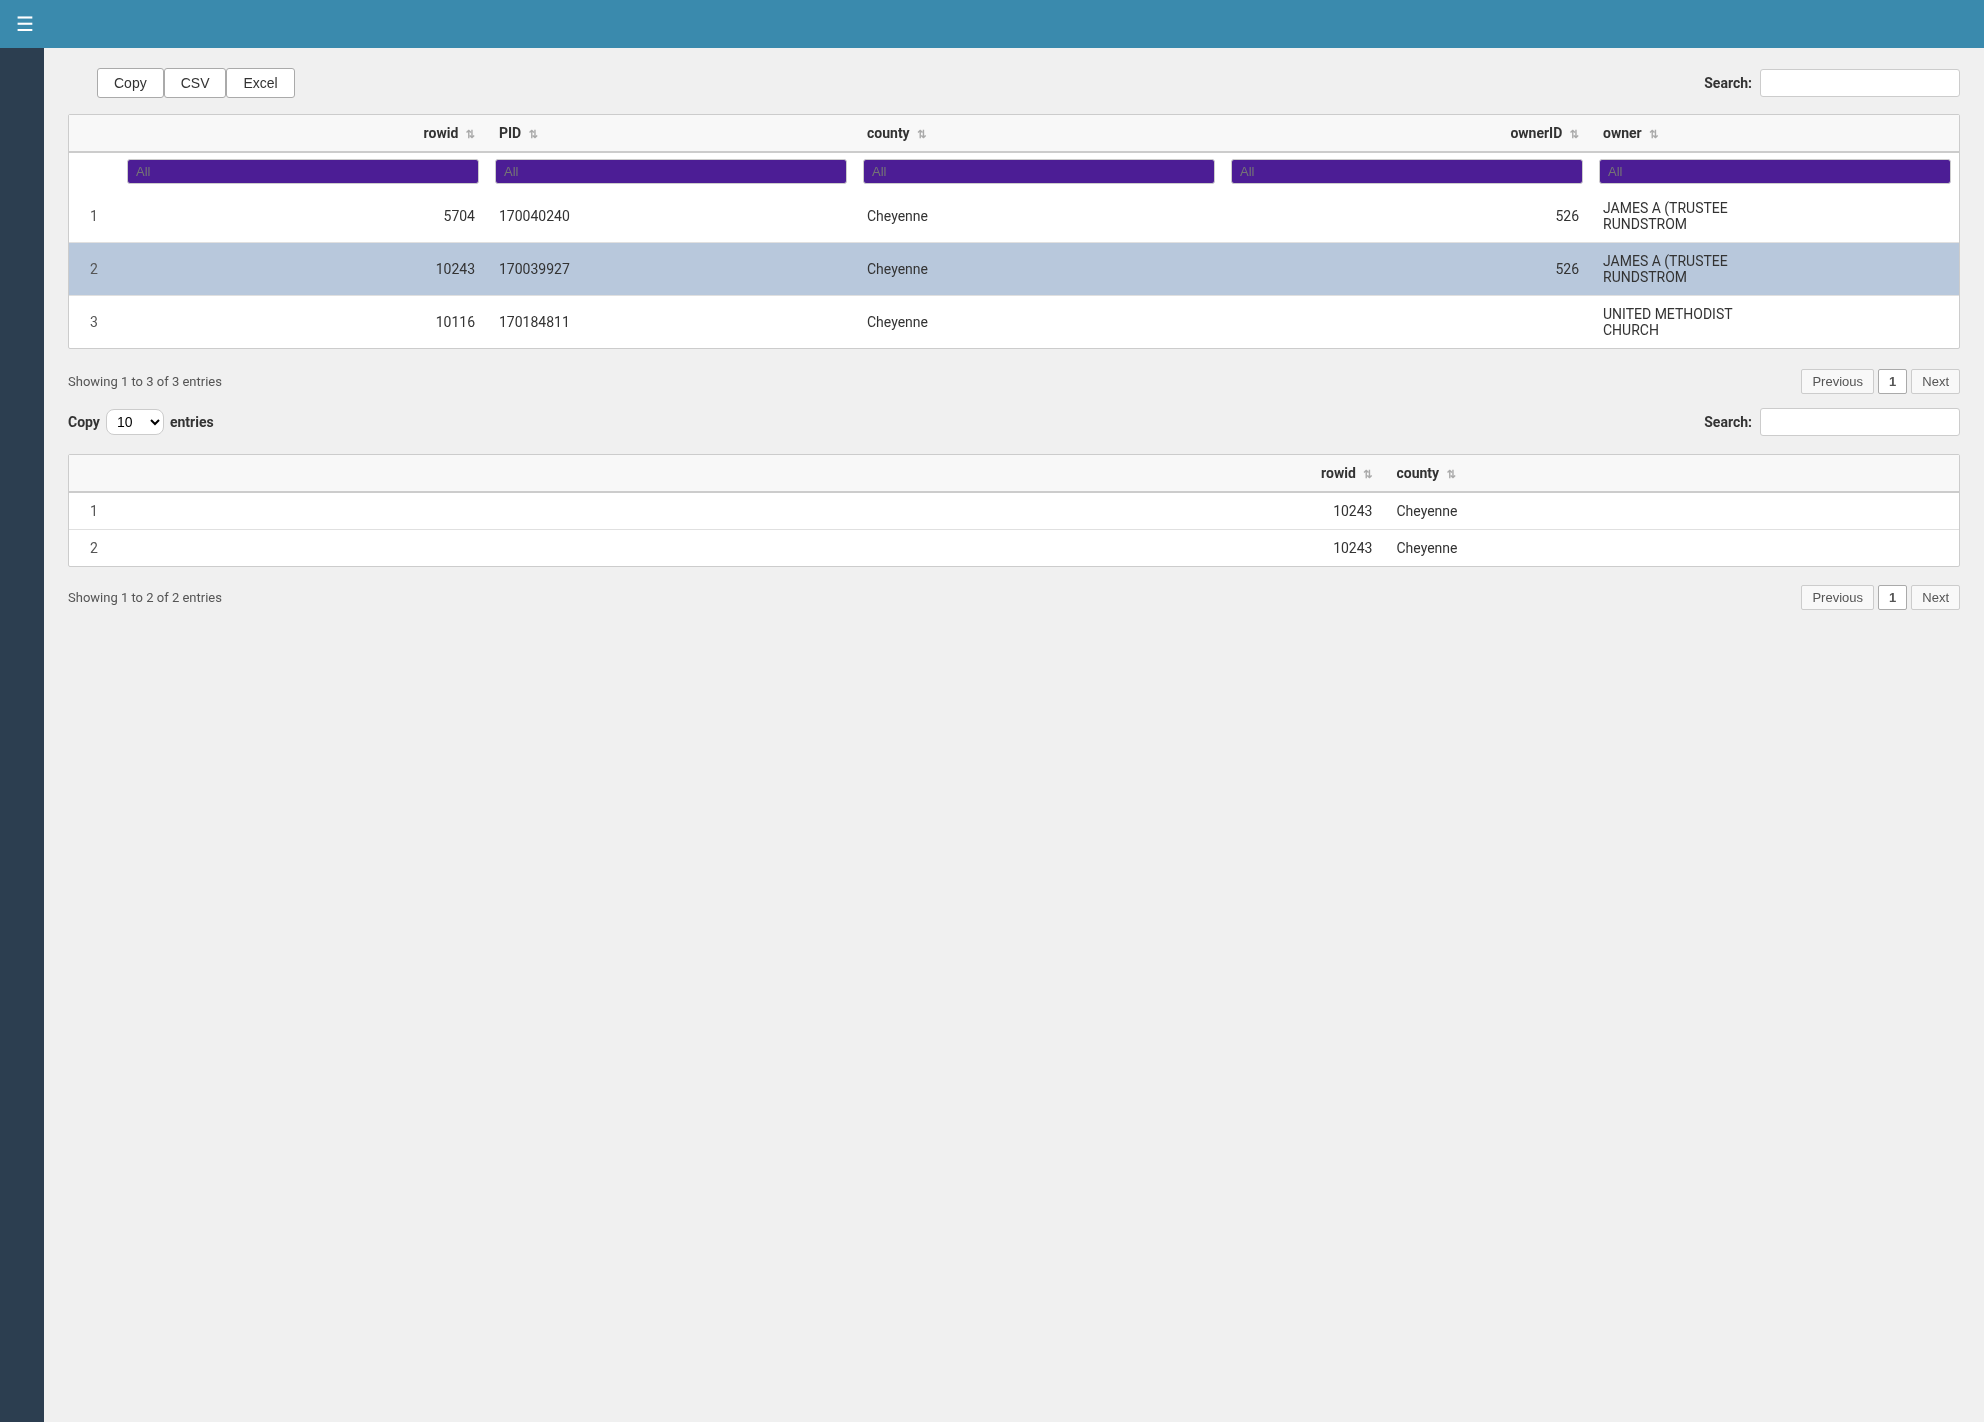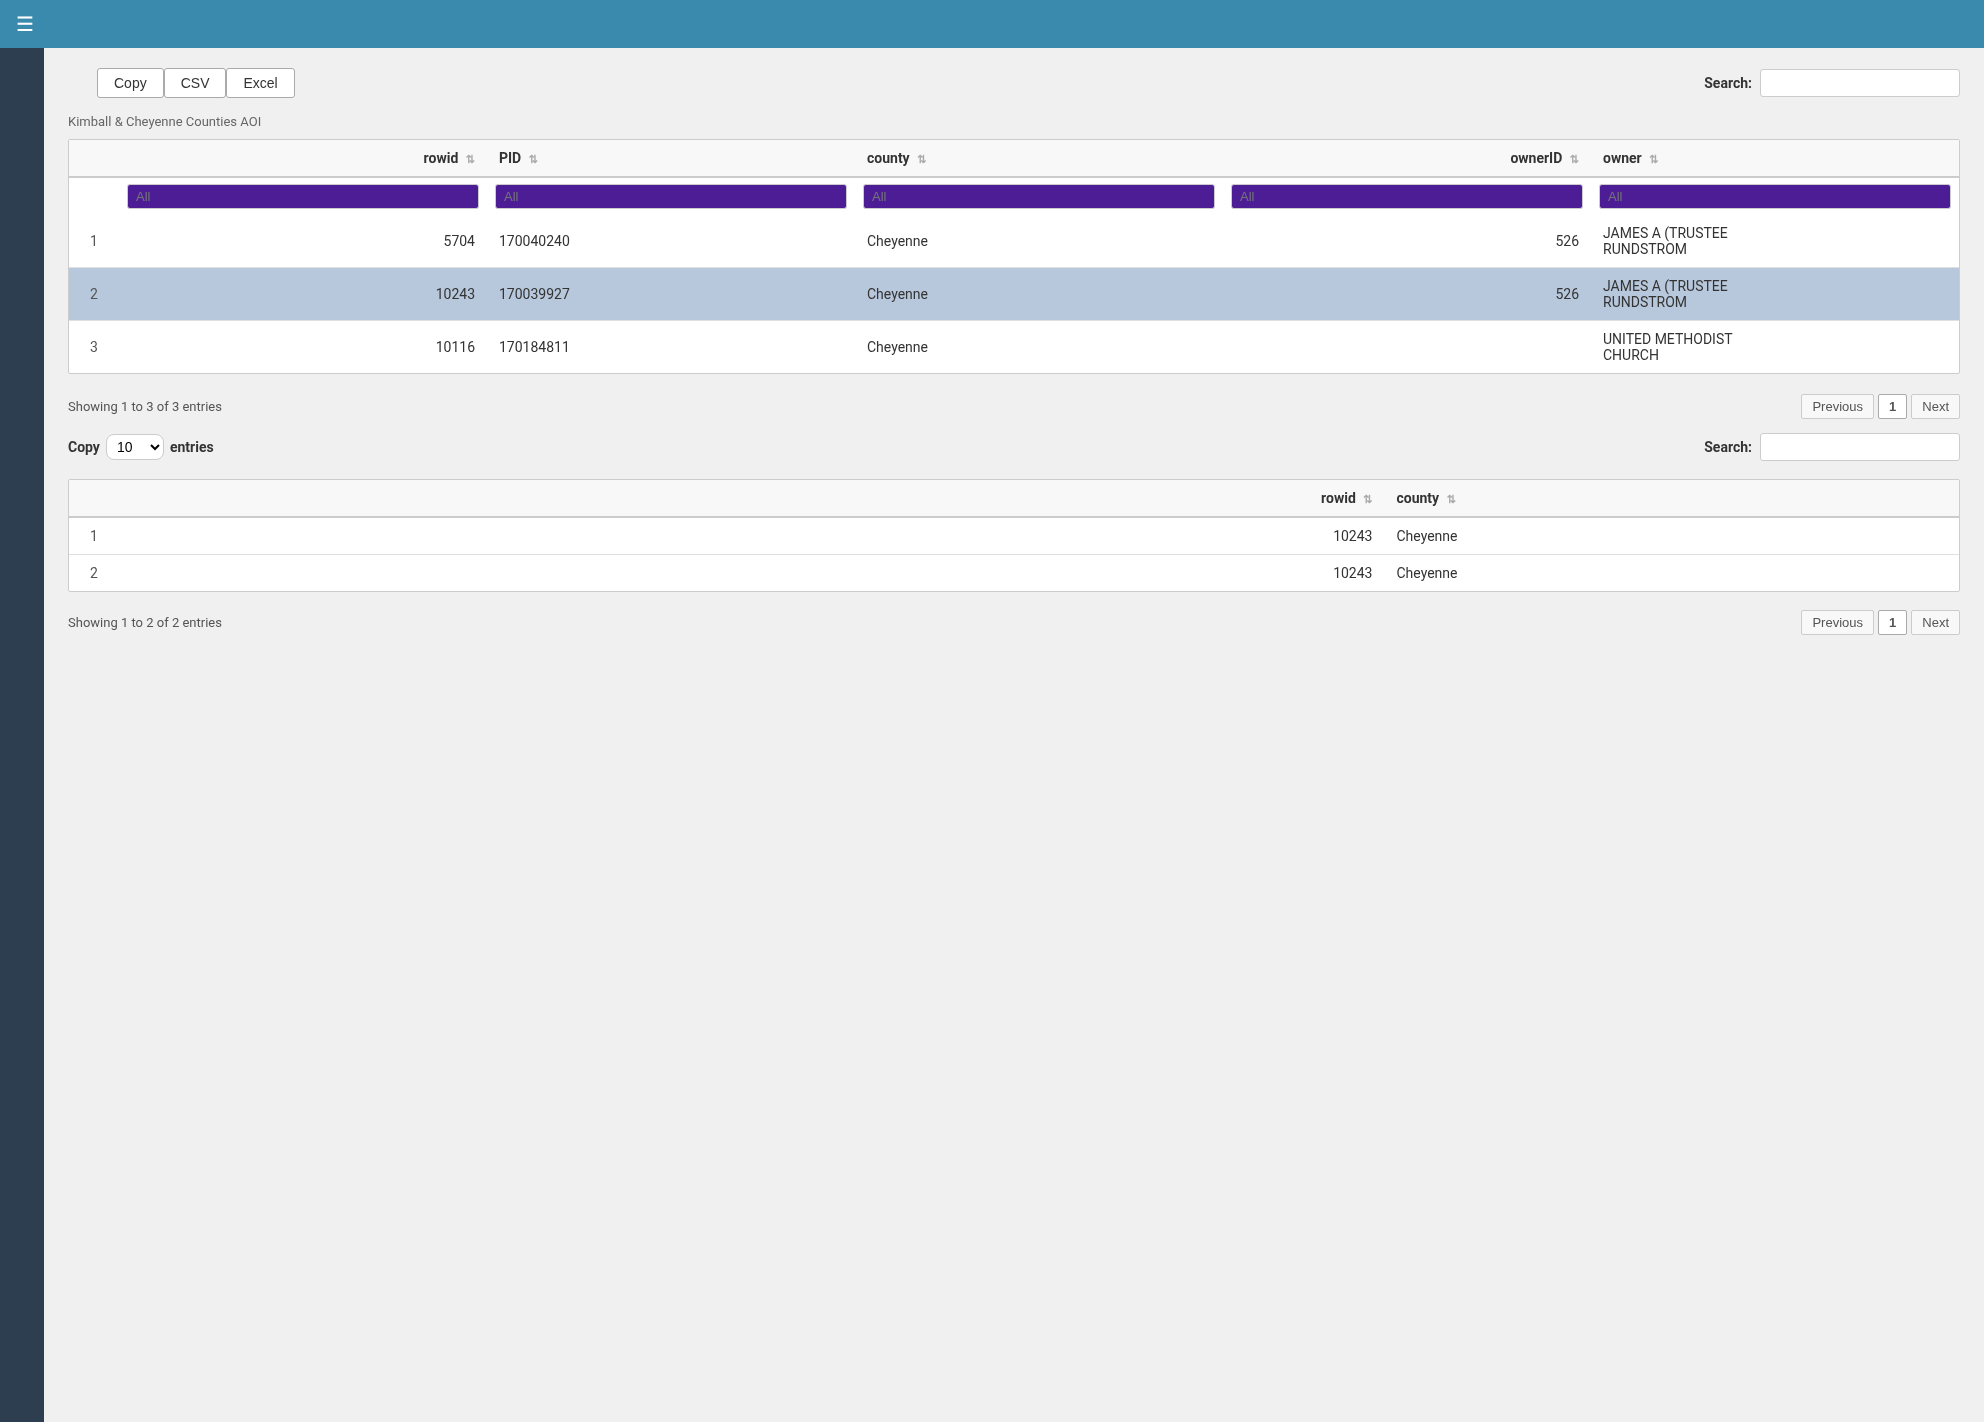--- a/index.html
+++ b/index.html
@@ -268,21 +268,20 @@
         <button class="btn-export">Copy</button>
         <button class="btn-export">CSV</button>
         <button class="btn-export">Excel</button>
       </div>
       <div class="search-right">
         <span class="search-label">Search:</span>
         <input class="search-input" type="text" placeholder="" style="">
       </div>
     </div>
 
-    <div class="table-title">Kimball &amp; Cheyenne Counties AOI</div>
 
     <div class="data-table-container">
       <table class="data-table">
         <thead>
           <tr>
             <th class="right-align" style="width:50px;"></th>
             <th class="right-align">
               <span>rowid</span>
               <span class="sort-icon">⇅</span>
             </th>

